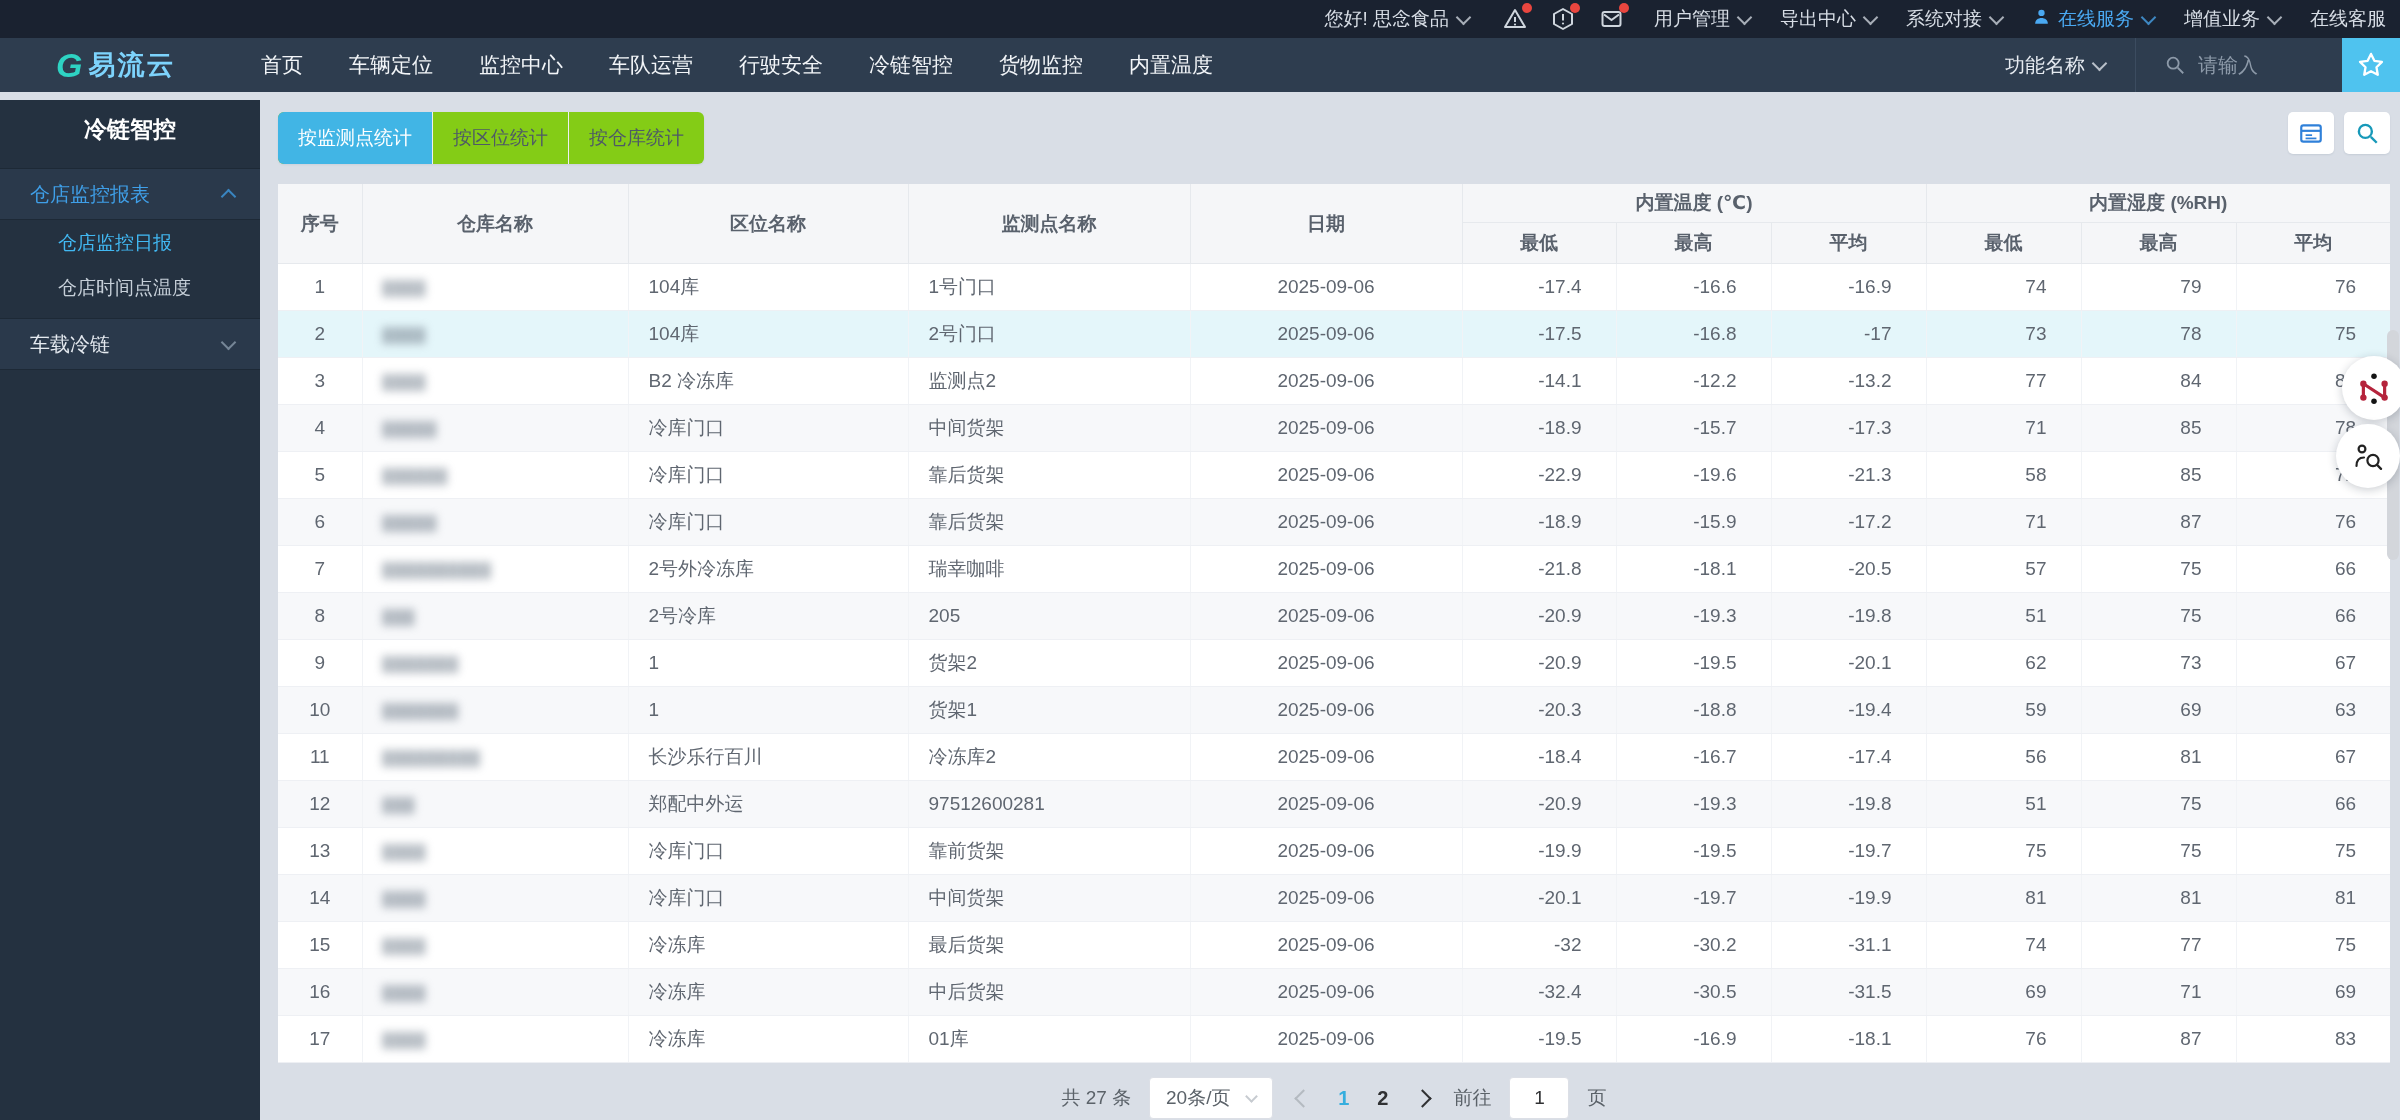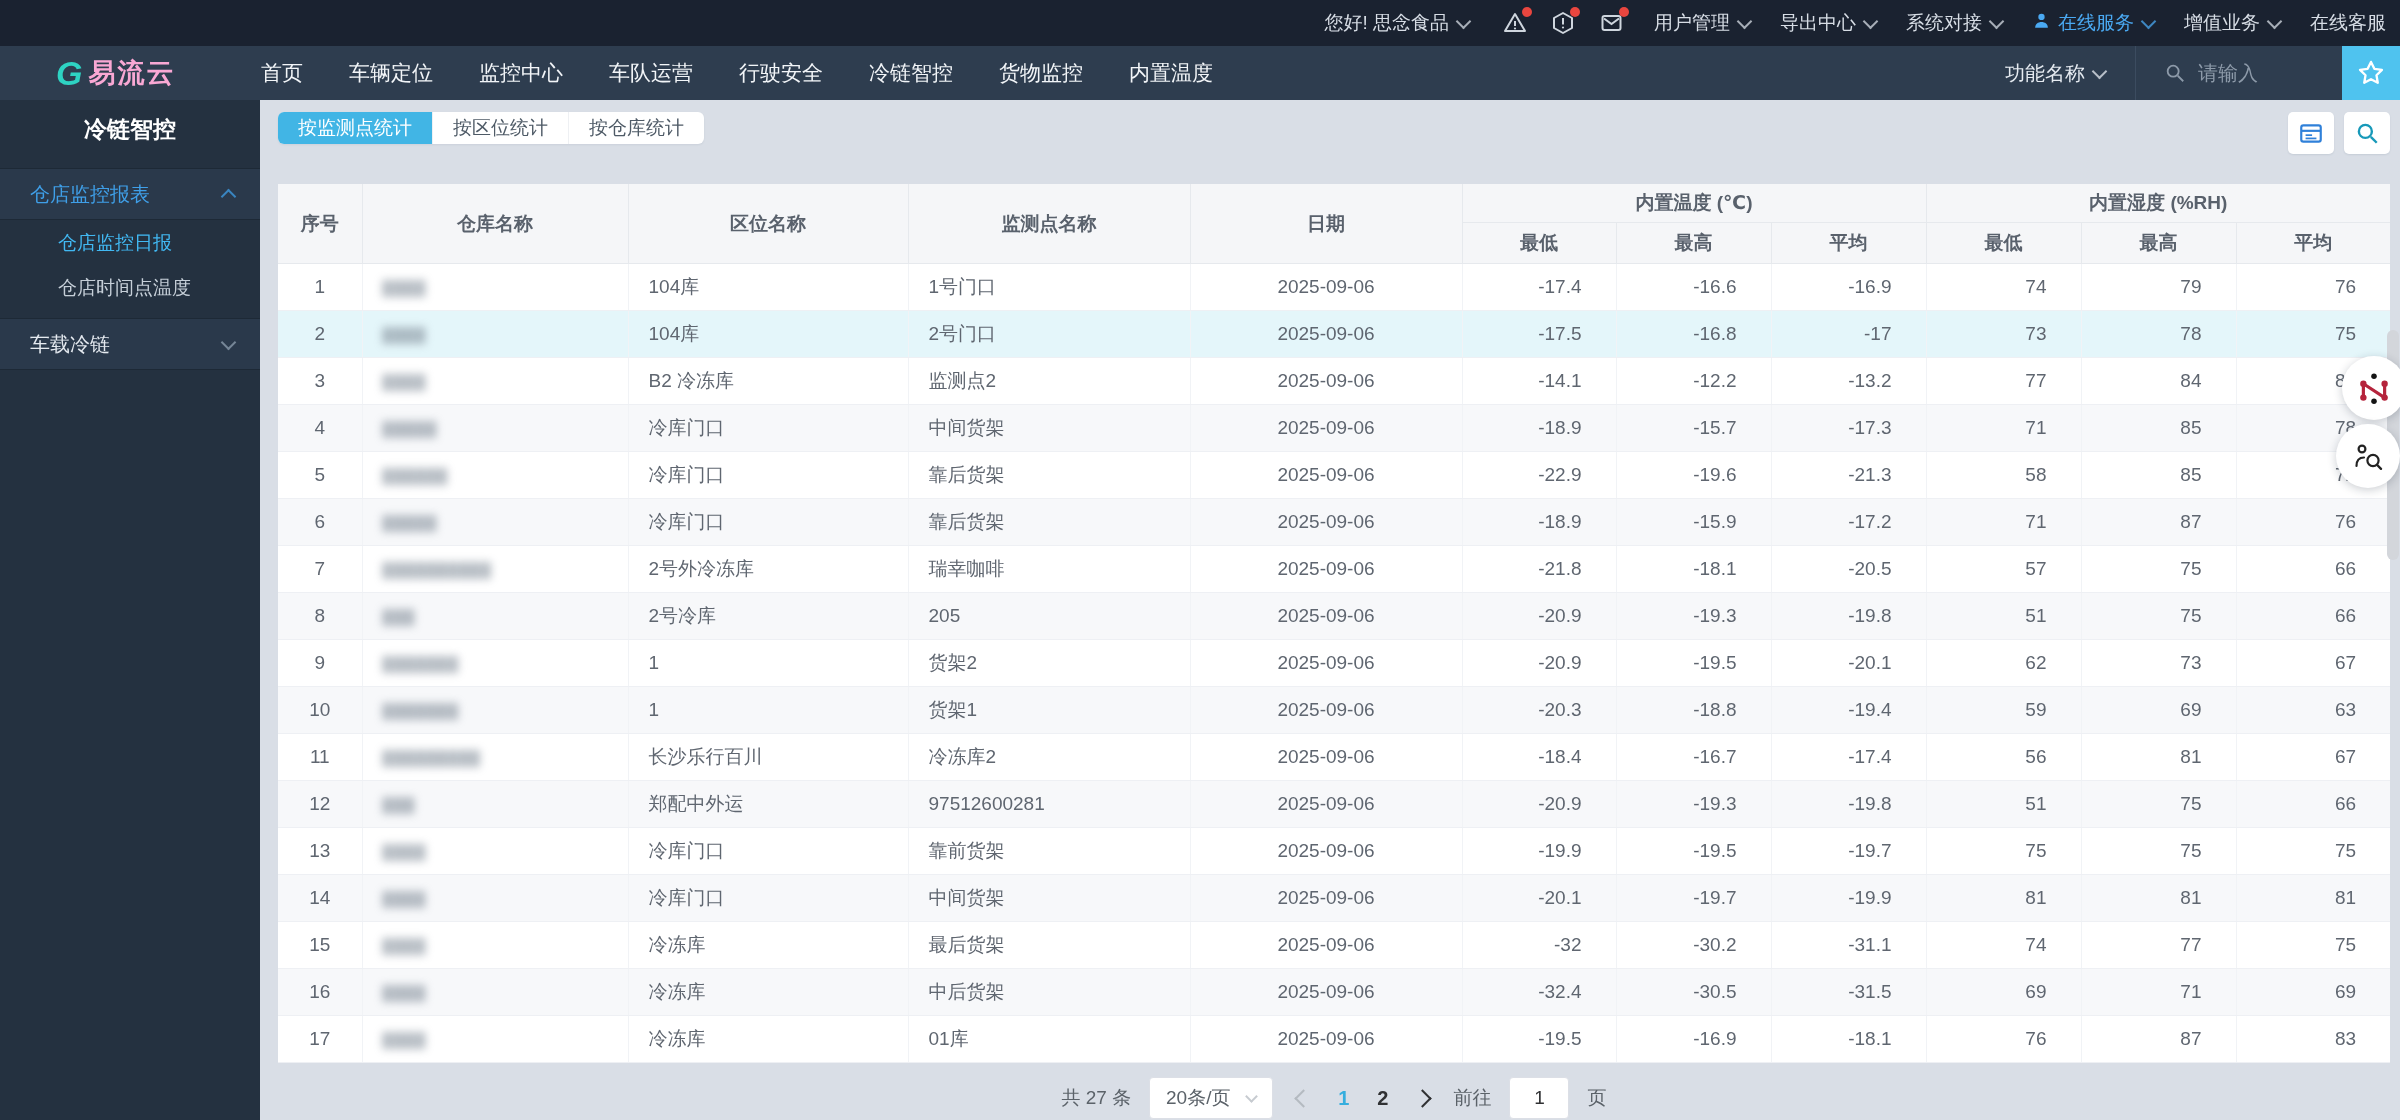--- a/index.html
+++ b/index.html
@@ -3,37 +3,37 @@
 <meta charset="utf-8">
 <style>
   :root{
     --c-topbar:#1a2230; --c-nav:#2e3d4f; --c-side:#243140; --c-side-item:#2a394b;
     --c-accent:#41b5e5; --c-star:#4fc3ef; --c-link:#3f9fe8; --c-sel:#41b8f2;
     --c-bg:#d9dee6; --c-border:#e6e9ed; --c-text:#5f6670; --c-red:#e9463f;
   }
   html,body{width:2400px;height:1120px;margin:0;overflow:hidden;
     font-family:"Liberation Sans","DejaVu Sans",sans-serif;background:var(--c-bg);}
   
-  .topbar{height:46px;background:var(--c-topbar);display:flex;align-items:center;
+  .topbar{height:38px;background:var(--c-topbar);display:flex;align-items:center;
     justify-content:flex-end;color:#d7dde5;font-size:19px;padding-right:14px;}
   .tb-item{display:flex;align-items:center;margin-left:30px;cursor:pointer;white-space:nowrap;}
   .caret{display:inline-block;width:9px;height:9px;border-right:2px solid currentColor;
     border-bottom:2px solid currentColor;transform:rotate(45deg);margin-left:9px;opacity:.75;margin-top:-4px;}
   .caret.up{transform:rotate(-135deg);margin-top:4px;}
   .tb-icons{display:flex;align-items:center;gap:24px;margin-left:34px;}
   .badge{position:relative;display:flex;}
   .badge::after{content:"";position:absolute;top:-4px;right:-5px;width:10px;height:10px;
     background:var(--c-red);border-radius:50%;}
   .tb-item.hl{color:#4aa9f2;}
   .tb-item.hl svg{margin-right:7px;}
   
   .navbar{height:54px;background:var(--c-nav);display:flex;align-items:center;}
   .logo{width:238px;padding-left:56px;box-sizing:border-box;display:flex;align-items:center;}
   .logo-g{color:#2ed3c3;font-size:34px;font-weight:700;margin-right:6px;font-style:italic;}
-  .logo-text{color:#f9a8d4;font-size:27px;font-weight:700;letter-spacing:2px;}
+  .logo-text{color:#7dd3fc;font-size:27px;font-weight:700;letter-spacing:2px;}
   .nav-items{display:flex;height:100%;}
   .nav-item{display:flex;align-items:center;padding:0 23px;color:#f2f5f8;font-size:21px;cursor:pointer;}
   .nav-right{margin-left:auto;display:flex;align-items:center;height:100%;}
   .func-dd{display:flex;align-items:center;color:#e6ebf1;font-size:20px;padding:0 30px;cursor:pointer;}
   .nav-divider{width:1px;height:54px;background:#3c4c60;}
   .nav-search{display:flex;align-items:center;gap:12px;color:#8d9aa9;font-size:20px;
     padding:0 28px;width:150px;cursor:text;}
   .fav-btn{width:58px;height:54px;background:var(--c-star);display:flex;align-items:center;
     justify-content:center;cursor:pointer;}
   
@@ -47,21 +47,21 @@
   .side-group.open{color:var(--c-link);margin-top:10px;}
   .side-group.open .caret{color:var(--c-link);}
   .side-group.last{margin-top:8px;gap:44px;}
   .side-child{height:45px;display:flex;align-items:center;padding-left:58px;
     color:#c6cfd8;font-size:19px;cursor:pointer;}
   .side-child.selected{color:var(--c-sel);}
   
   .content{position:absolute;left:260px;top:100px;width:2140px;height:1020px;
     box-sizing:border-box;padding:12px 10px 0 18px;}
   .tabs-row{display:flex;justify-content:space-between;align-items:flex-start;height:60px;}
-  .tab-group{display:flex;background:#ffffff;border-radius:6px;overflow:hidden;height:32px;
+  .tab-group{display:flex;background:#84cc16;border-radius:6px;overflow:hidden;height:52px;
     box-shadow:0 1px 2px rgba(40,60,90,.08);font-family:Liberation Serif, serif;}
   .tab{display:flex;align-items:center;padding:0 20px;font-size:19px;color:#4e5a66;
     cursor:pointer;border-right:1px solid #eef0f3;}
   .tab:last-child{border-right:none;}
   .tab.active{background:var(--c-accent);color:#fff;}
   .header-actions{display:flex;gap:10px;}
   .icon-btn{width:46px;height:42px;background:#fff;border-radius:5px;display:flex;
     align-items:center;justify-content:center;cursor:pointer;box-shadow:0 1px 2px rgba(40,60,90,.1);}
   
   .data-table{margin-top:12px;width:2112px;border-collapse:collapse;table-layout:fixed;background:#fff;}

